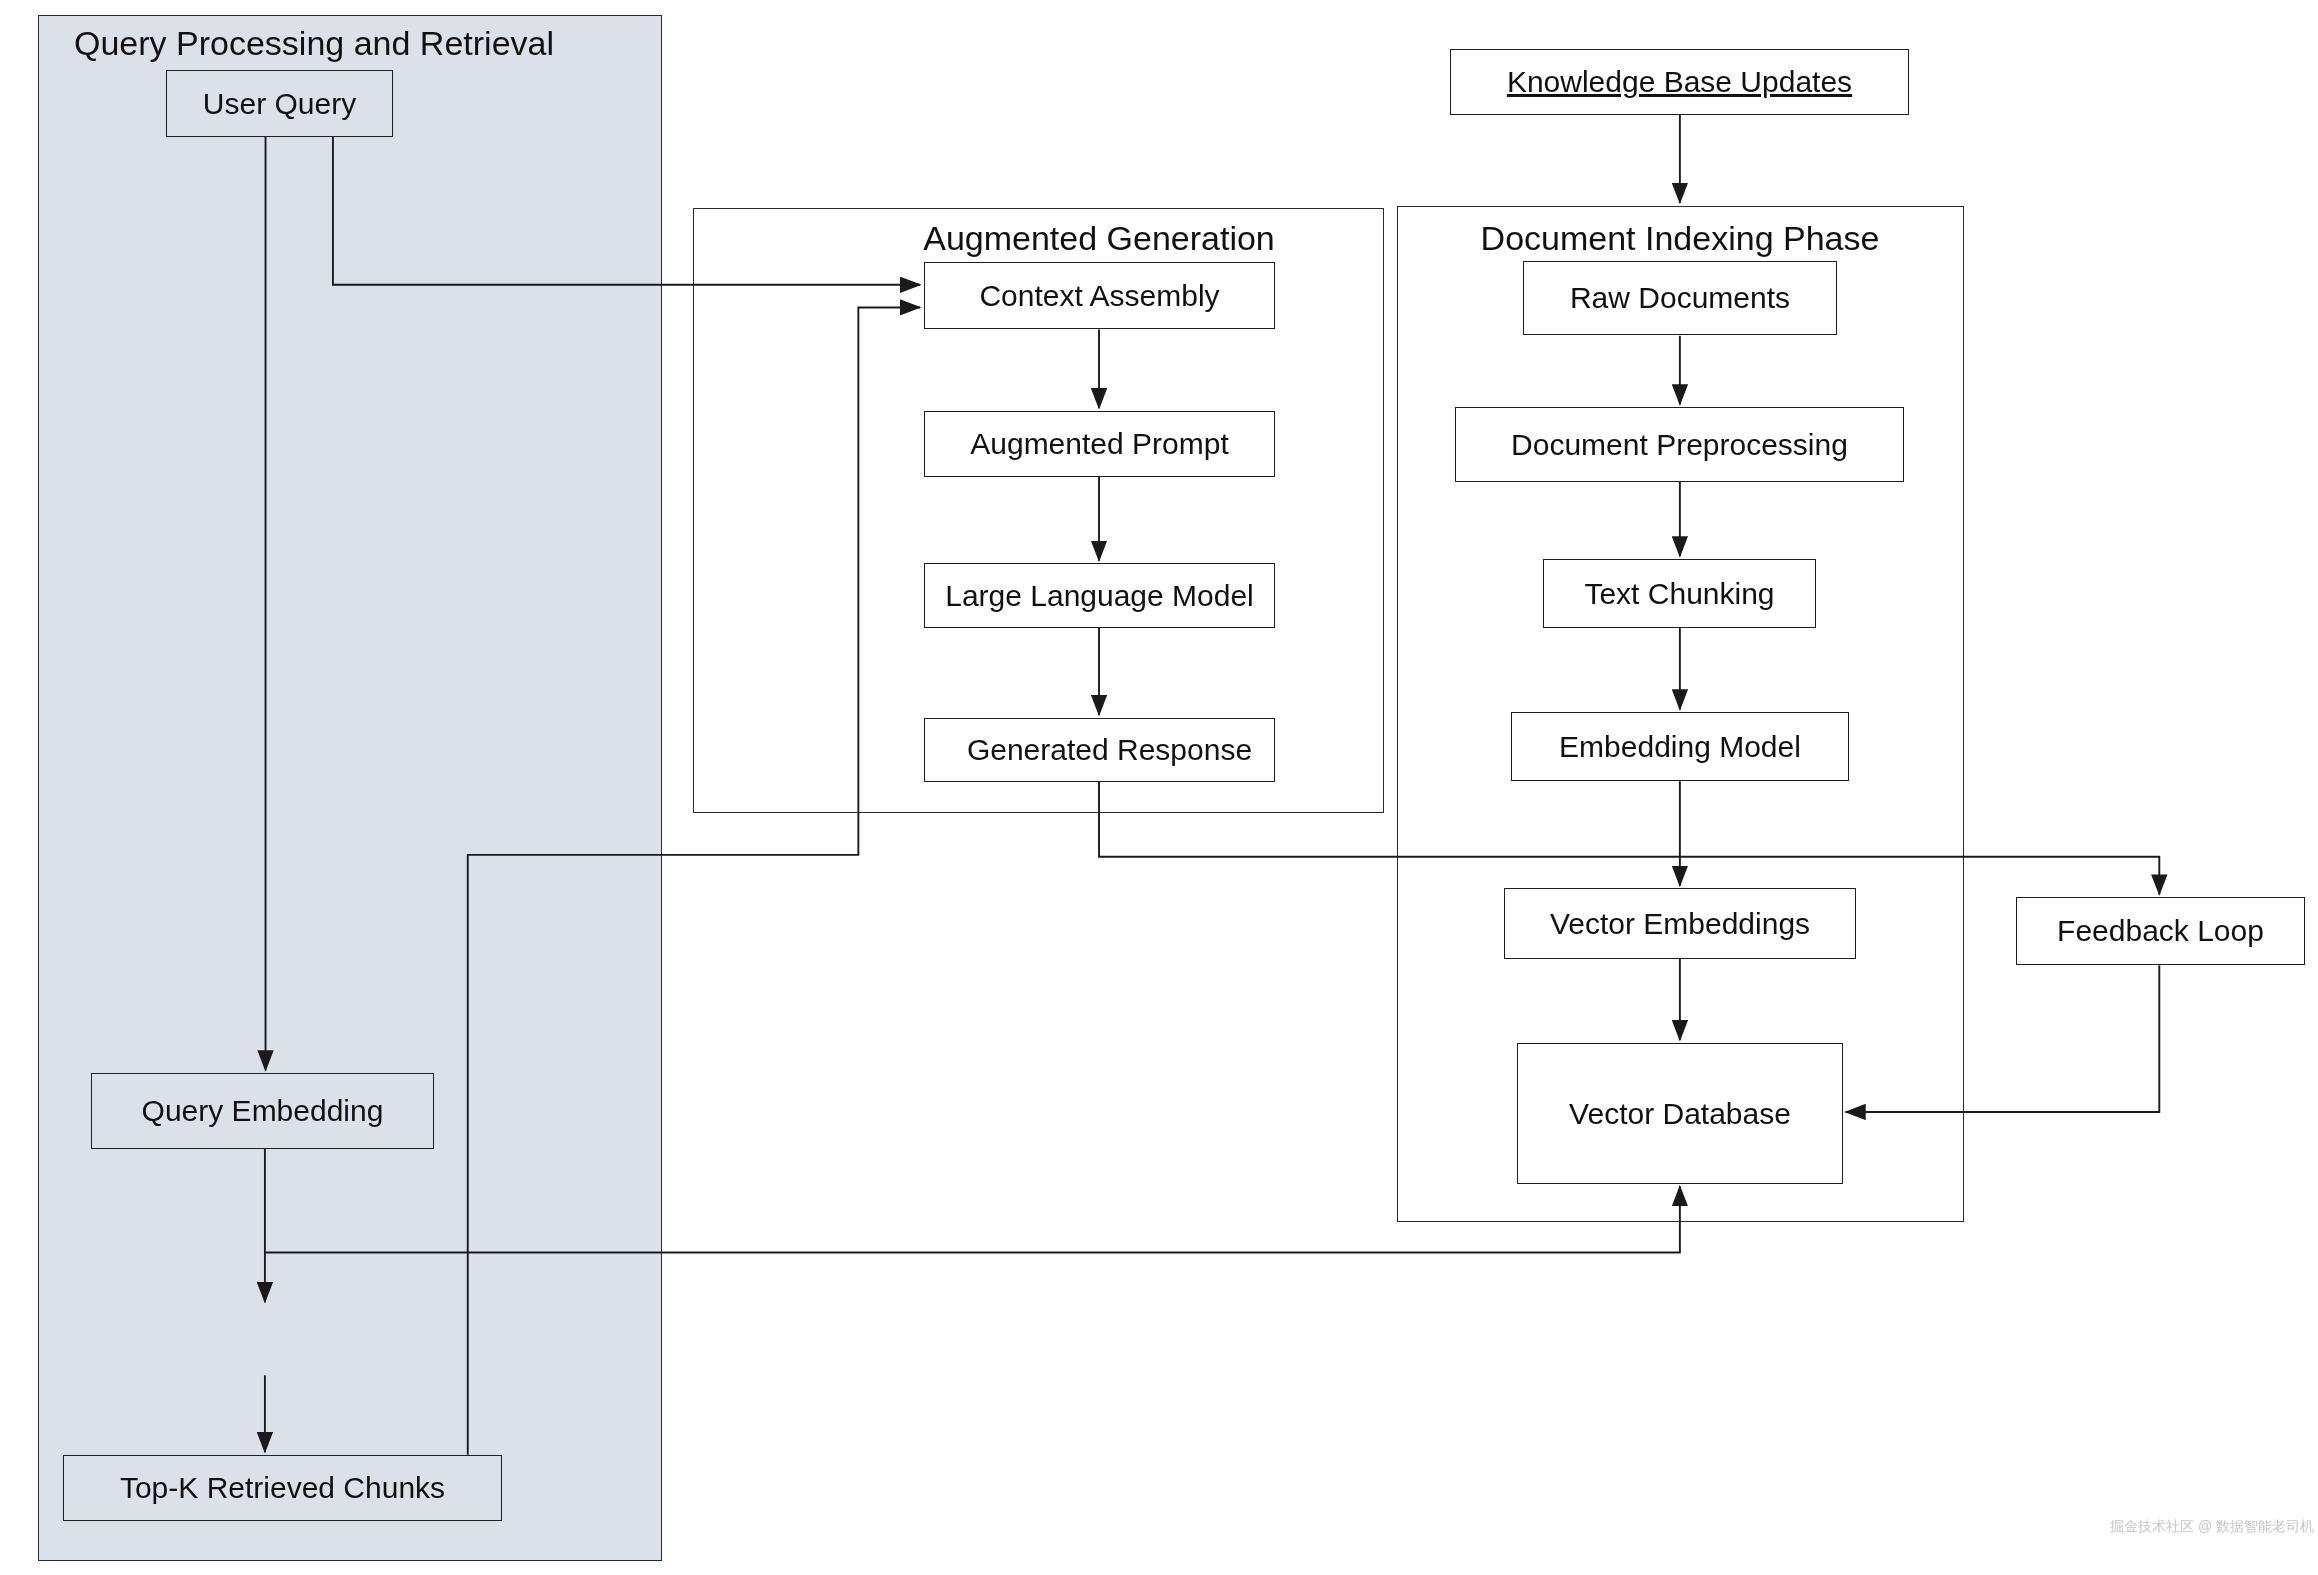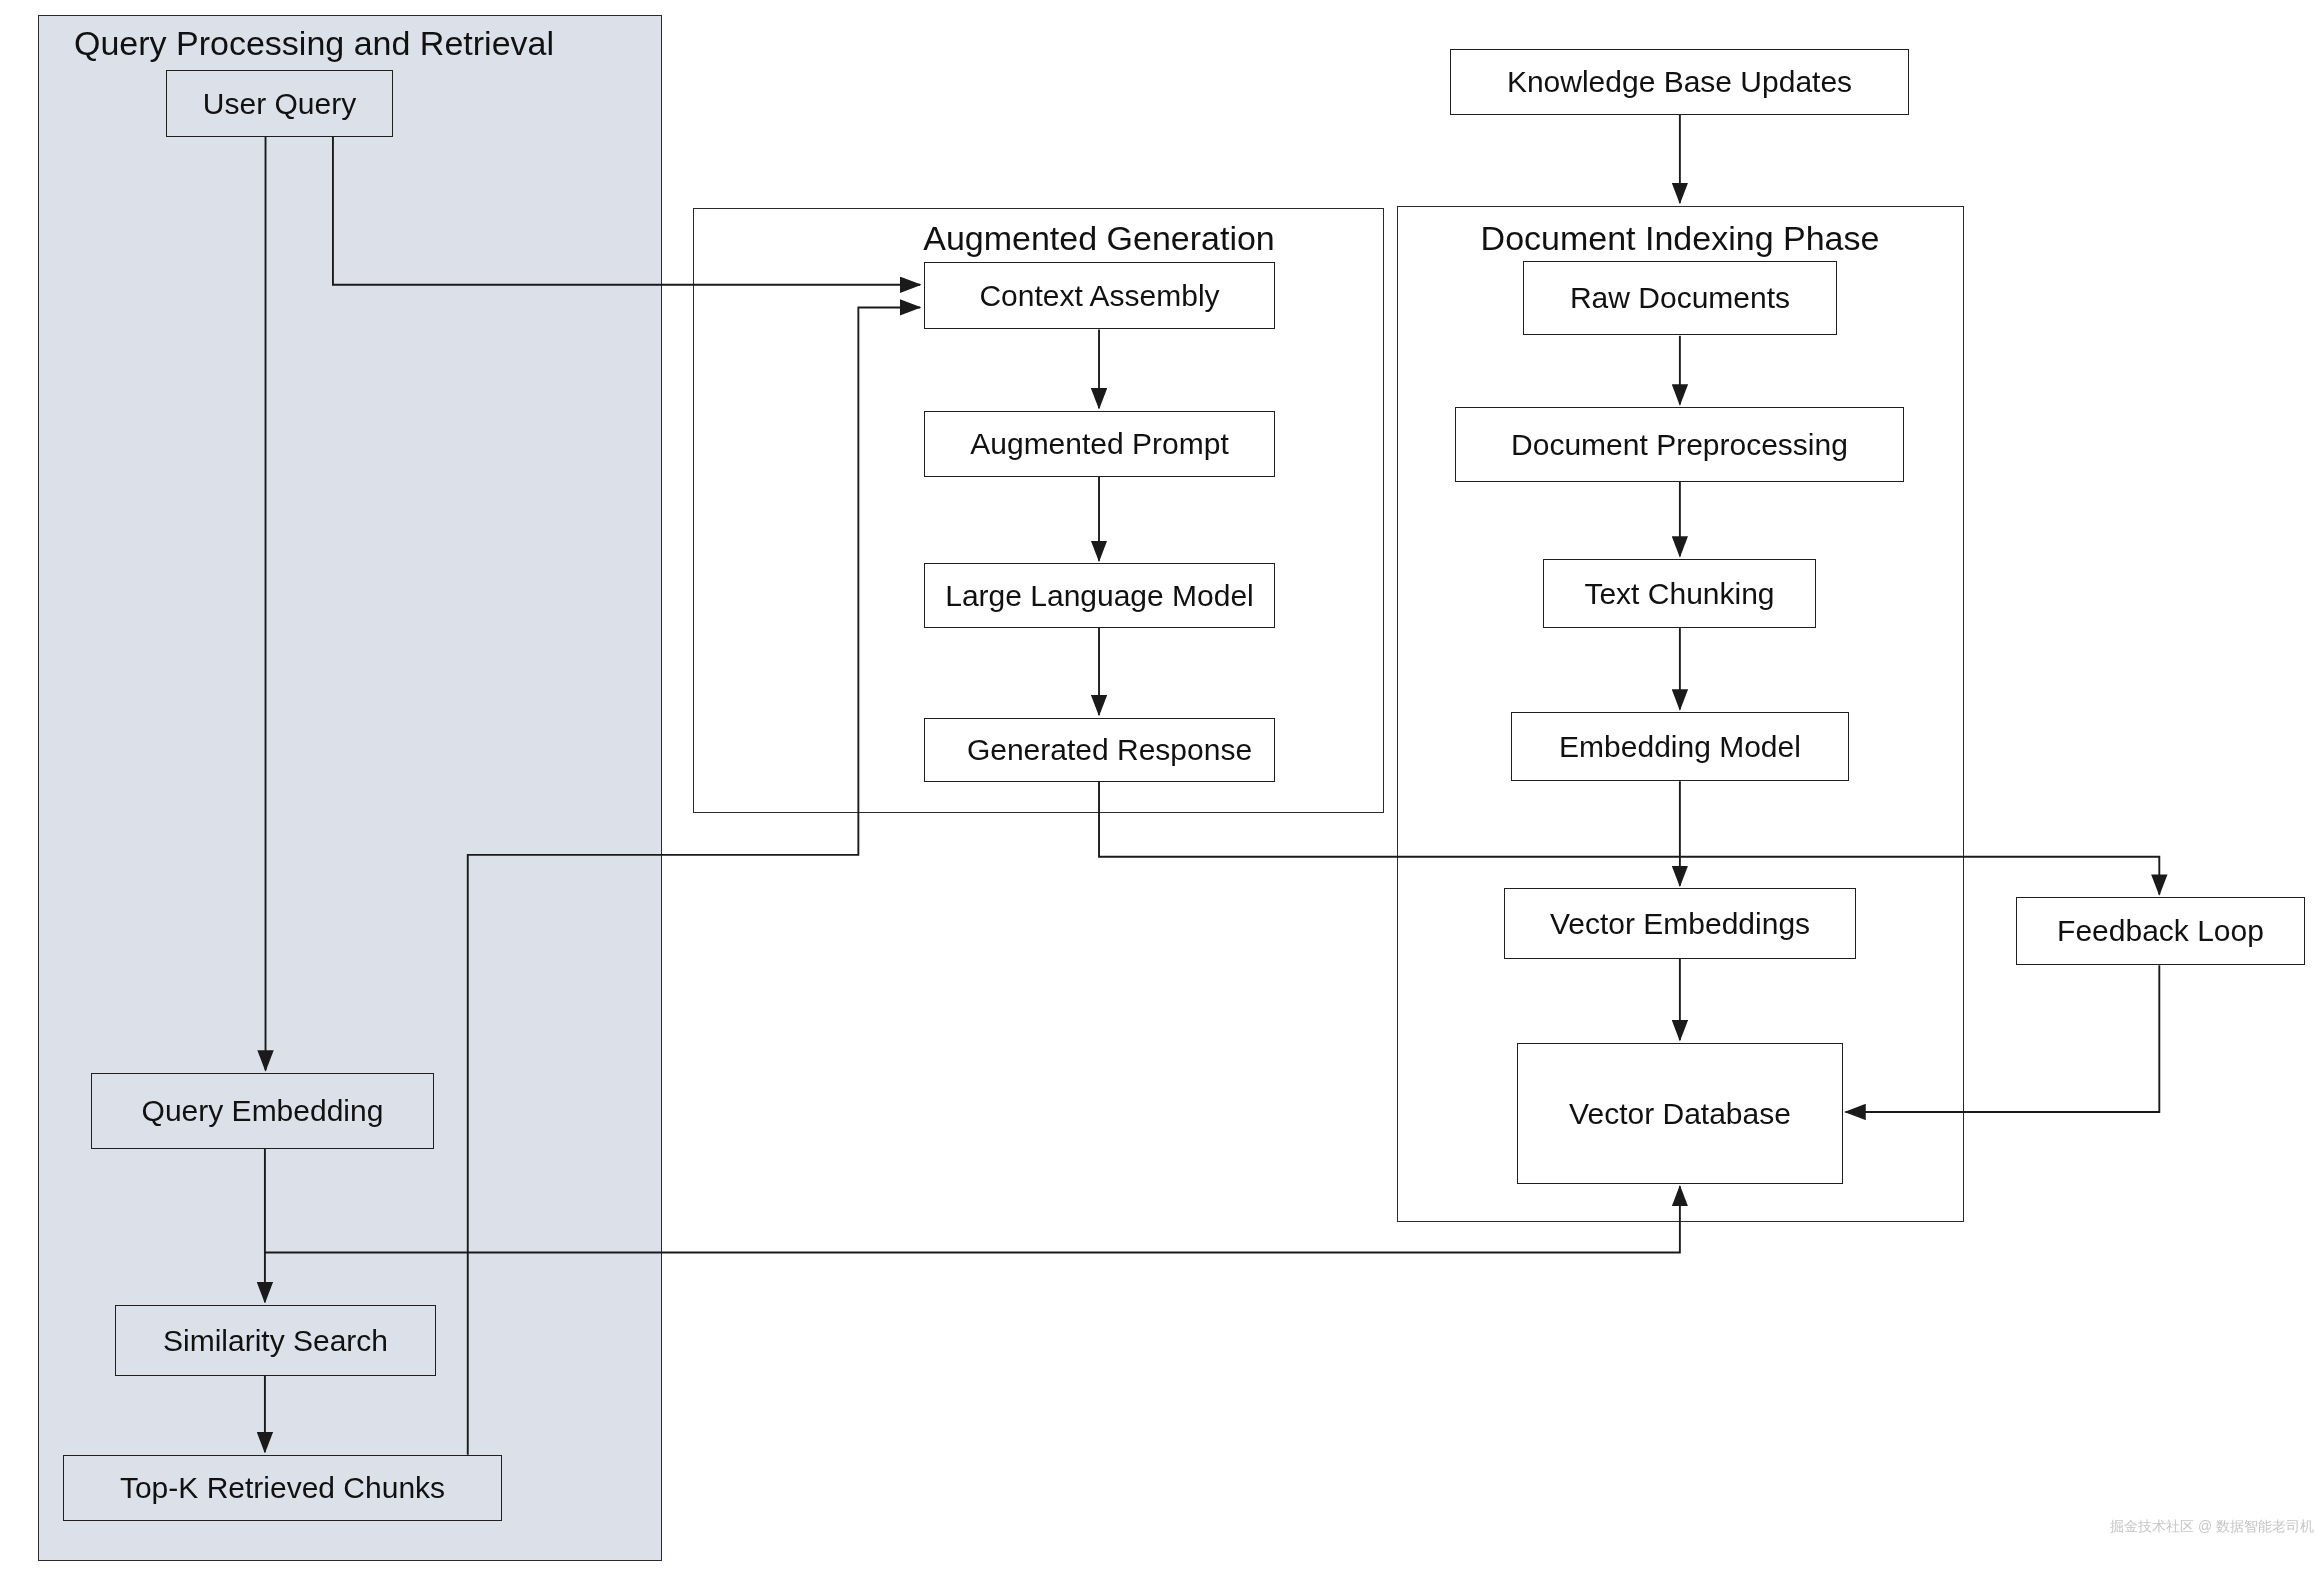--- a/index.html
+++ b/index.html
@@ -72,29 +72,28 @@
     <path class="edge" d="M2666,997 L2666,1126" marker-end="url(#arr)"></path>
     <path class="edge" d="M2666,1240 L2666,1406" marker-end="url(#arr)"></path>
     <path class="edge" d="M2666,1522 L2666,1651" marker-end="url(#arr)"></path>
     <path class="edge" d="M420,1823 L420,2067" marker-end="url(#arr)"></path>
     <path class="edge" d="M420,1988 L2666,1988 L2666,1883" marker-end="url(#arr)"></path>
     <path class="edge" d="M420,2183 L420,2305" marker-end="url(#arr)"></path>
   </svg>
 
   <div class="node on-shaded" style="left:166px;top:70px;width:227px;height:67px;">User Query</div>
   <div class="node on-shaded" style="left:91px;top:1073px;width:343px;height:76px;">Query Embedding</div>
-  <div class="node on-shaded" style="left:115px;top:1305px;width:321px;height:71px;">Similarity Search</div>
   <div class="node on-shaded" style="left:63px;top:1455px;width:439px;height:66px;">Top-K Retrieved Chunks</div>
 
   <div class="node" style="left:924px;top:262px;width:351px;height:67px;">Context Assembly</div>
   <div class="node" style="left:924px;top:411px;width:351px;height:66px;">Augmented Prompt</div>
   <div class="node" style="left:924px;top:563px;width:351px;height:65px;">Large Language Model</div>
   <div class="node" style="left:924px;top:718px;width:351px;height:64px;padding-left:20px;">Generated Response</div>
 
-  <div class="node" style="left:1450px;top:49px;width:459px;height:66px;">Knowledge Base Updates</div>
+  <div class="node" style="left:1450px;top:49px;width:459px;height:66px;text-decoration:underline;">Knowledge Base Updates</div>
   <div class="node" style="left:1523px;top:261px;width:314px;height:74px;">Raw Documents</div>
   <div class="node" style="left:1455px;top:407px;width:449px;height:75px;">Document Preprocessing</div>
   <div class="node" style="left:1543px;top:559px;width:273px;height:69px;">Text Chunking</div>
   <div class="node" style="left:1511px;top:712px;width:338px;height:69px;">Embedding Model</div>
   <div class="node" style="left:1504px;top:888px;width:352px;height:71px;">Vector Embeddings</div>
   <div class="node" style="left:1517px;top:1043px;width:326px;height:141px;">Vector Database</div>
 
   <div class="node" style="left:2016px;top:897px;width:289px;height:68px;">Feedback Loop</div>
 
   <div id="watermark">掘金技术社区 @ 数据智能老司机</div>

